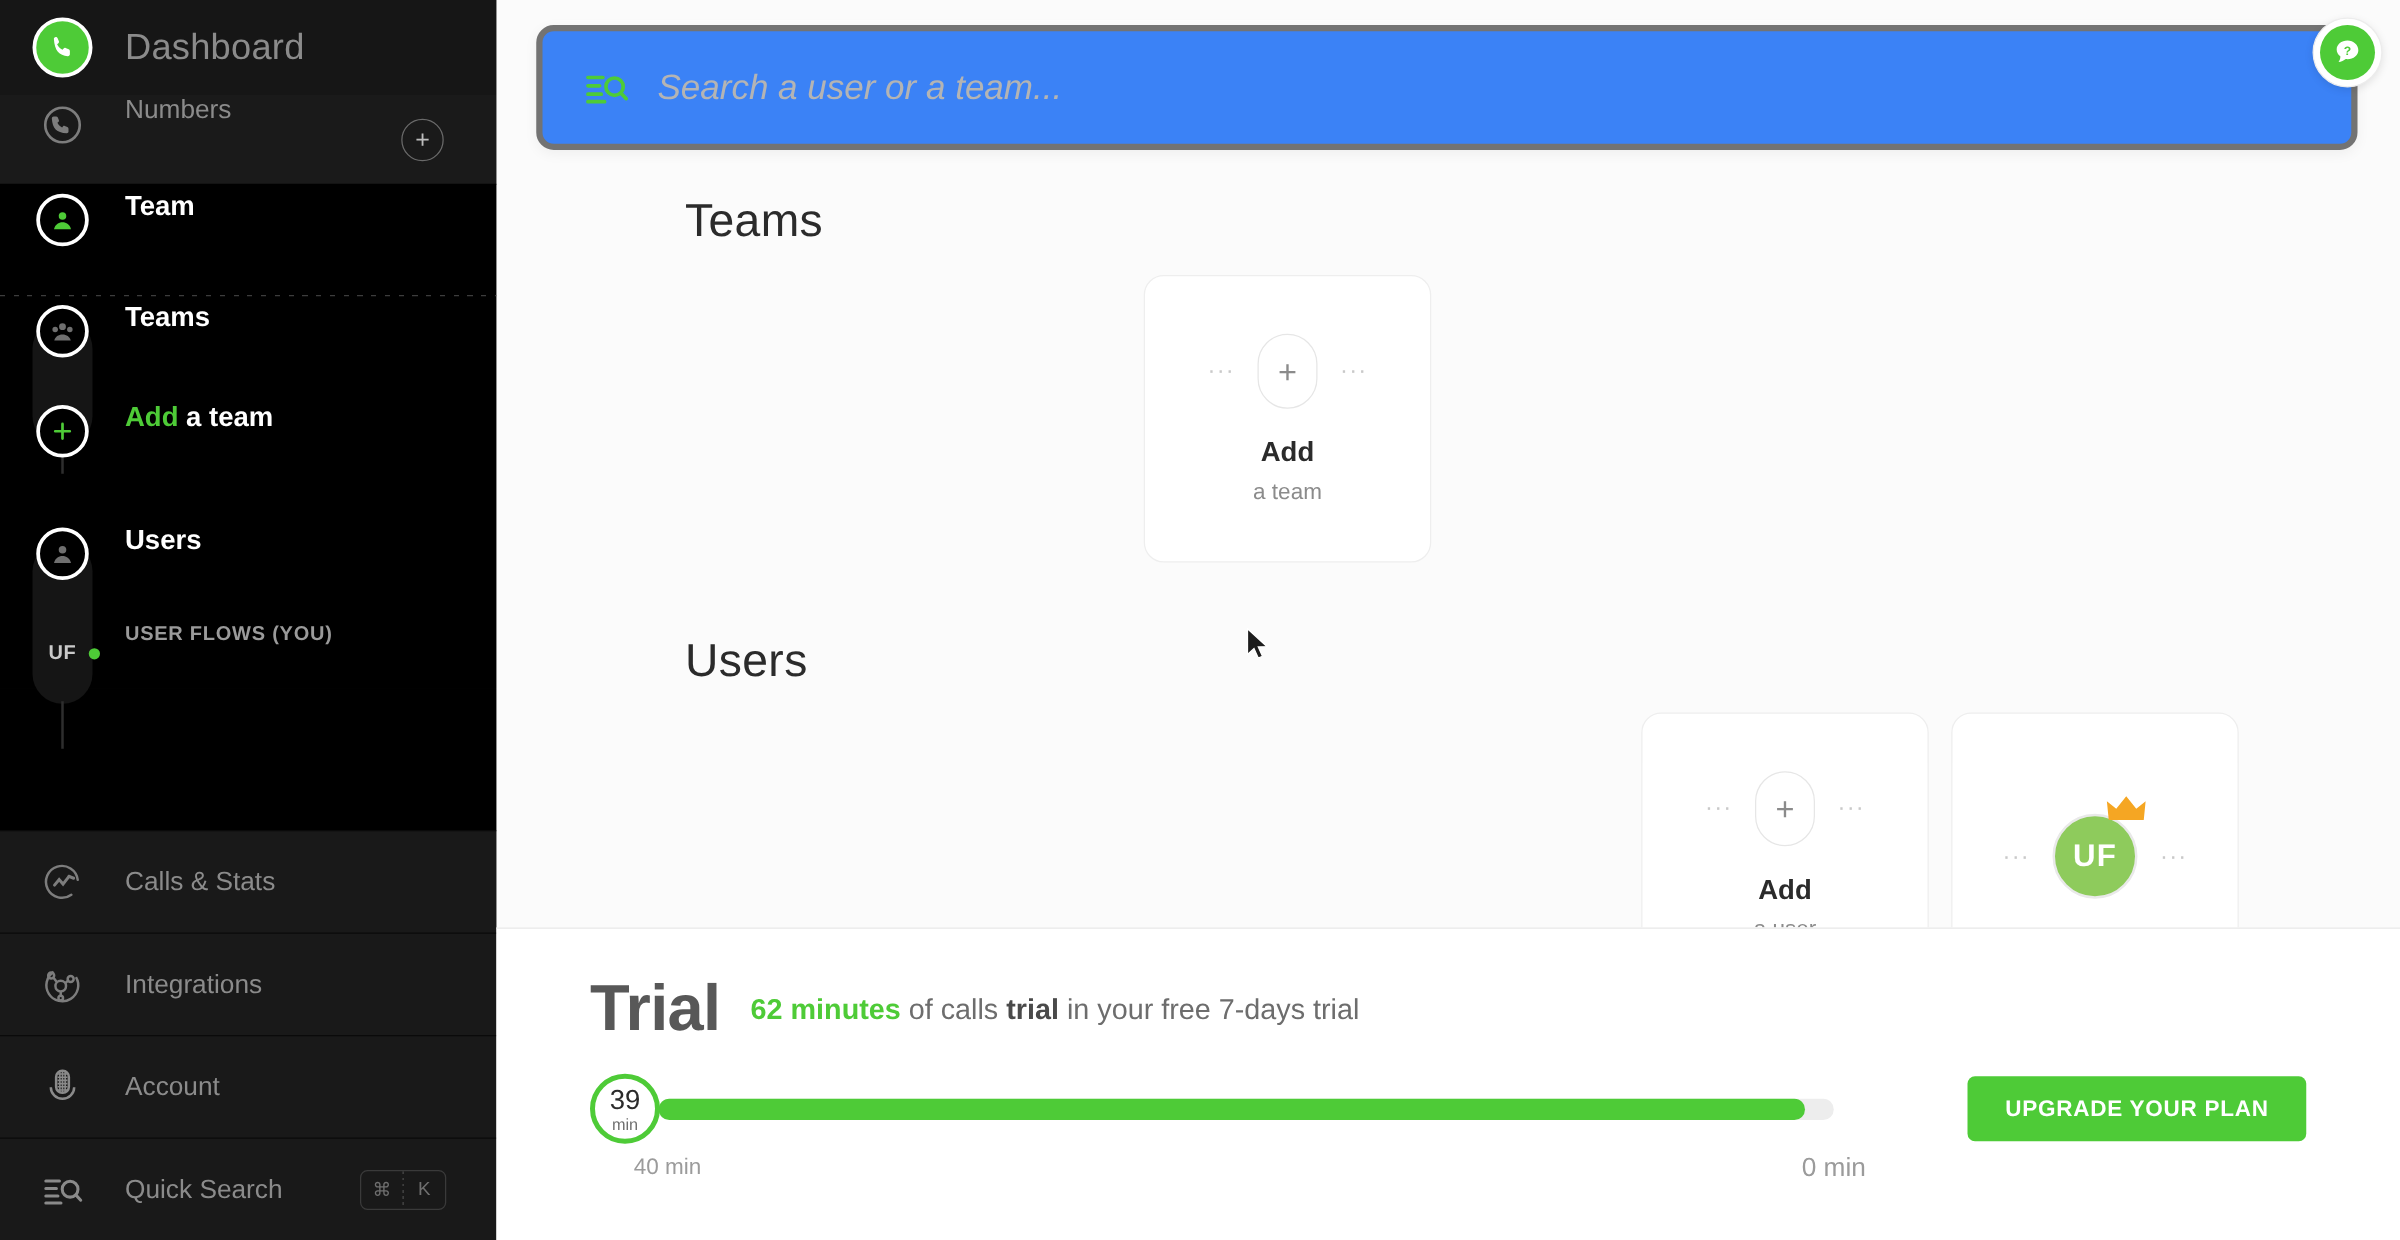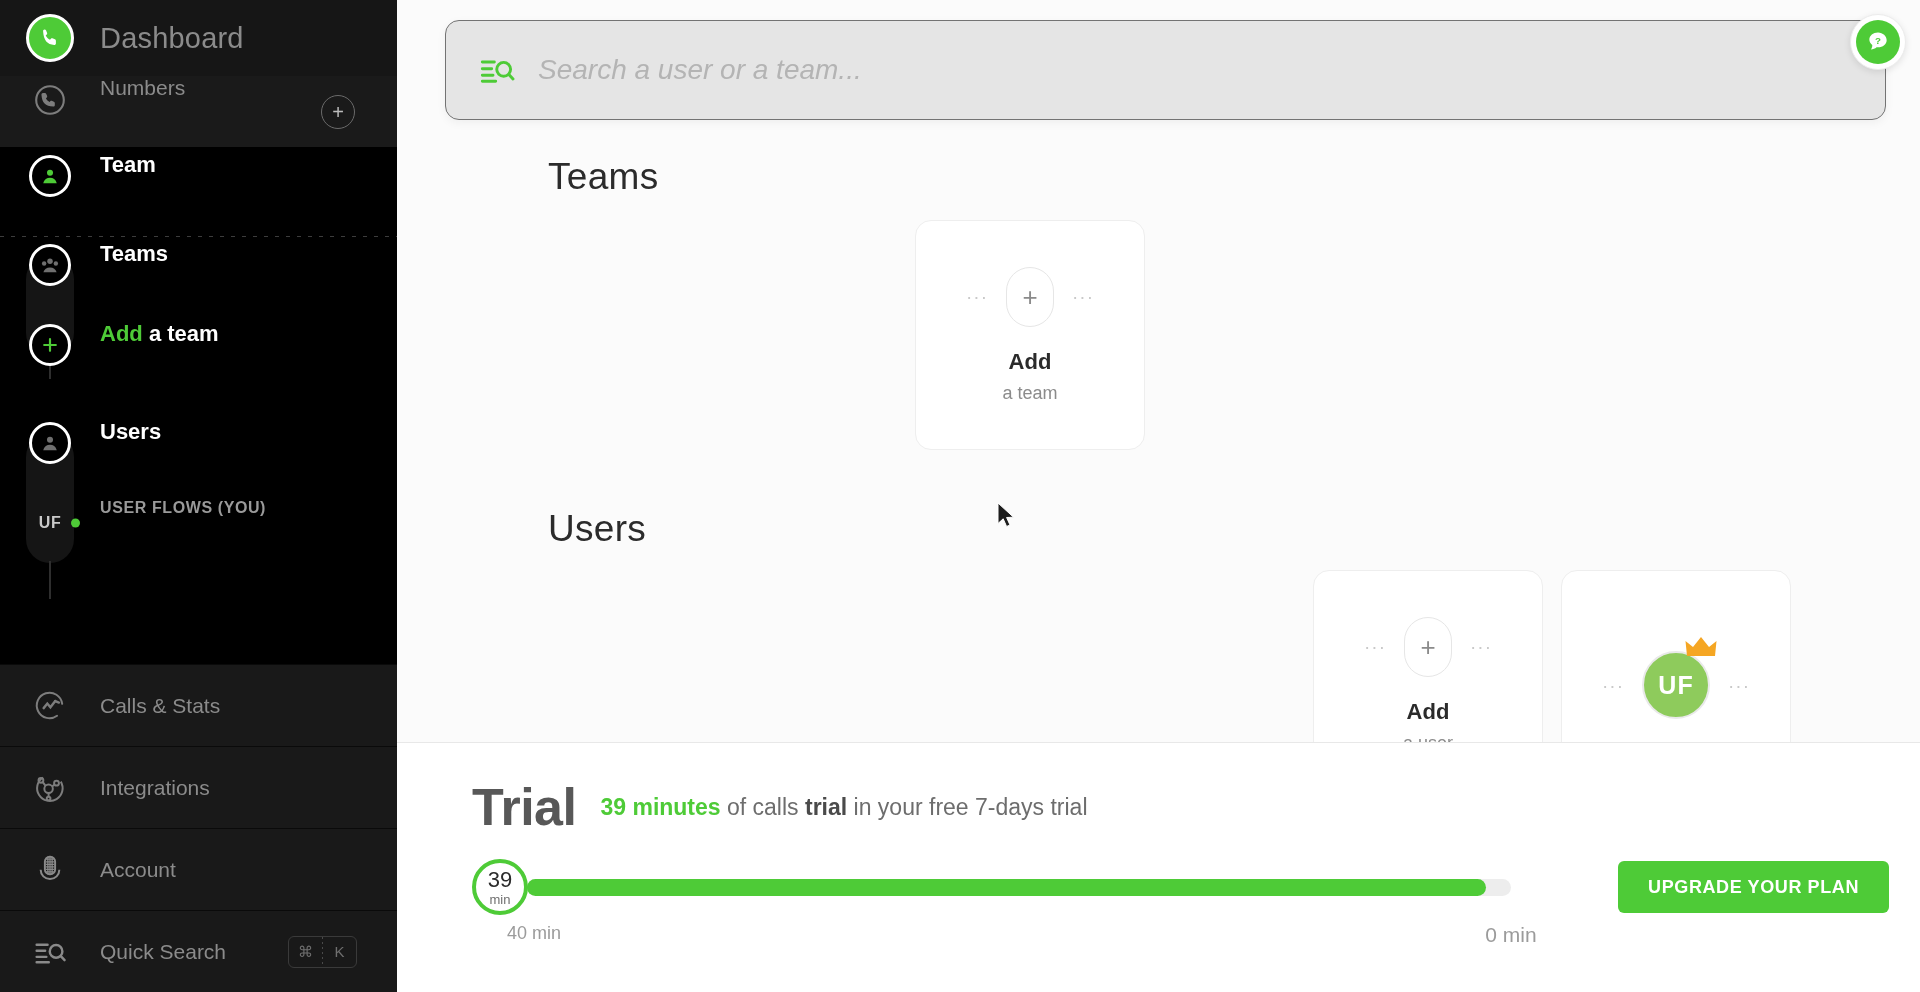--- a/index.html
+++ b/index.html
@@ -146,24 +146,24 @@
   }
 
   
   #main {
     flex: 1 1 auto; position: relative;
     background: #fbfbfb;
     height: 992px;
     overflow: hidden;
   }
   .search-wrap {
-    position: absolute; top: 20px; left: 48px; right: 34px;
+    position: absolute; top: 20px; left: 32px; right: 34px;
     height: 100px;
-    background: #e5e5e5;
-    border: 1px solid #737373;
+    background: #3b82f6;
+    border: 5px solid #737373;
     border-radius: 14px;
     box-shadow: 0 3px 10px rgba(0,0,0,.05);
     display: flex; align-items: center;
     padding-left: 32px;
     z-index: 3;
   }
   .search-icon { flex: 0 0 38px; display:flex; align-items:center; }
   .search-input {
     border: none; outline: none; background: transparent;
     font-family: "Liberation Sans", sans-serif;
@@ -242,21 +242,21 @@
   }
   .trial-head {
     display: flex; align-items: center;
     padding-left: 75px; padding-top: 34px;
   }
   .trial-word { font-size: 52px; font-weight: bold; color: #585858; letter-spacing: -.5px; }
   .trial-msg { margin-left: 24px; font-size: 23px; color: #6d6d6d; }
   .trial-msg .green { color: #4ecb37; font-weight: bold; }
   .trial-msg .bold { font-weight: bold; color: #4a4a4a; }
 
-  .bar-area { position: relative; padding-left: 75px; padding-right: 31px; margin-top: 22px; }
+  .bar-area { position: relative; padding-left: 75px; padding-right: 75px; margin-top: 22px; }
   .bar-row { position: relative; height: 56px; display: flex; align-items: center; }
   .bar-track {
     position: absolute; left: 55px; right: 378px;
     height: 17px; border-radius: 9px; background: #ededed;
   }
   .bar-fill { height: 100%; border-radius: 9px; background: #4ecb37; }
   .knob {
     position: absolute; left: 0; top: 50%; transform: translateY(-50%);
     width: 56px; height: 56px; border-radius: 50%;
     background: #ffffff; border: 4px solid #4ecb37;
@@ -512,21 +512,21 @@
       </div>
     </div>
 
     <svg class="cursor" width="22" height="30" viewBox="0 0 22 30">
       <path d="M1 1 L1 21.5 L6.2 16.8 L9.6 24.5 L13 23 L9.6 15.5 L16.5 15.2 Z" fill="#1d1d1d" stroke="#ffffff" stroke-width="1"></path>
     </svg>
 
     <div class="trial">
       <div class="trial-head">
         <div class="trial-word">Trial</div>
-        <div class="trial-msg"><span class="green">39 minutes</span><span> of calls </span><span class="bold">trial</span><span> in your free 7-days trial</span></div>
+        <div class="trial-msg"><span class="green">62 minutes</span><span> of calls </span><span class="bold">trial</span><span> in your free 7-days trial</span></div>
       </div>
 
       <div class="bar-area">
         <div class="bar-row">
           <div class="bar-track">
             <div class="bar-fill" id="barfill" style="width: 97.5%;"></div>
           </div>
           <div class="knob">
             <div class="knob-num">39</div>
             <div class="knob-unit">min</div>

